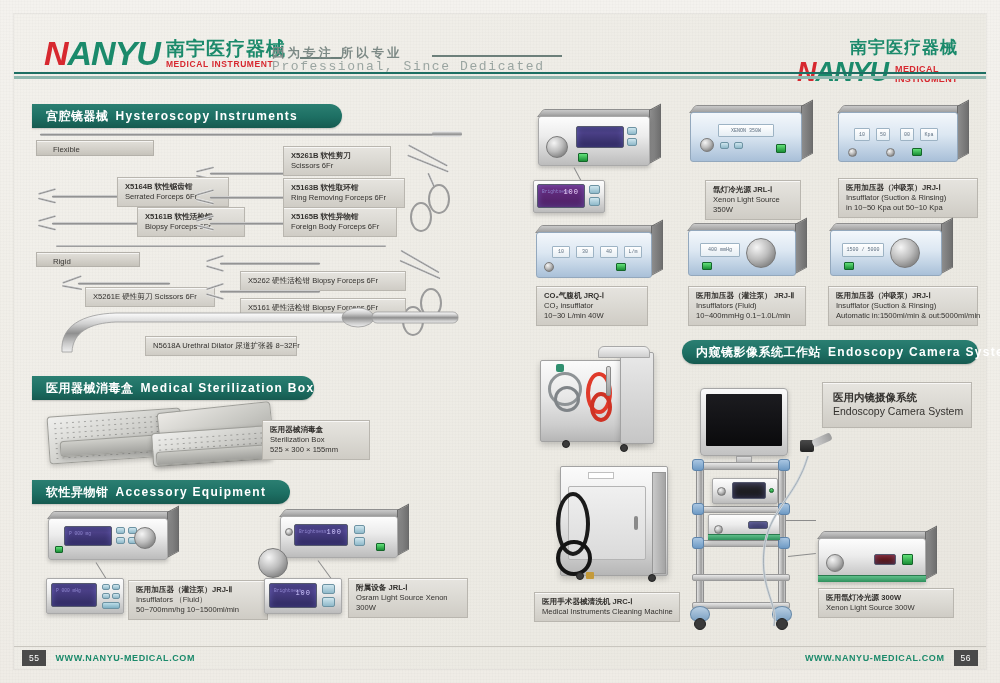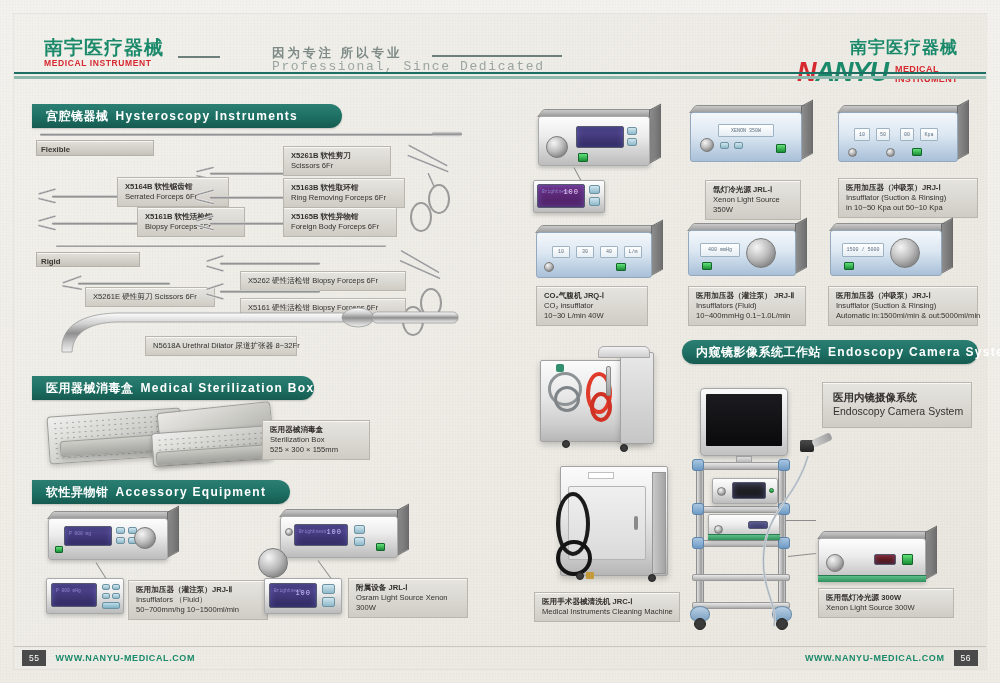--- a/index.html
+++ b/index.html
@@ -70,21 +70,21 @@
     color:#33312e;
     box-shadow: inset 0 1px 0 rgba(255,255,255,.7);
   }
   .cap .l { display:block; font-size:7.6px; white-space:nowrap; }
   .cap .l.cn { font-weight:700; }
   .plate {
     position:absolute;
     background:linear-gradient(180deg,#e2e0da 0%, #d5d2cb 50%, #c6c3bb 100%);
     border:1px solid #b4b1aa; box-shadow: inset 0 1px 0 rgba(255,255,255,.65);
   }
-  .plate .t { font-size:7.8px; color:#3a3835; padding:4px 4px; font-weight:700; }
+  .plate .t { font-size:7.8px; color:#3a3835; padding:4px 16px; font-weight:400; }
 
   
   .shaft { position:absolute; border-radius:2px;
     background:linear-gradient(180deg,#f4f4f4 0%, #bdbdbd 30%, #8e8e8e 55%, #cfcfcf 80%, #efefef 100%); }
   .shaft.thin { background:linear-gradient(180deg,#e9e9e9 0%, #a9a9a9 40%, #7d7d7d 60%, #d6d6d6 100%); }
 
   
   .dev { position:absolute; }
   .dev-body {
     position:absolute; inset:0; border-radius:3px;
@@ -171,20 +171,21 @@
   .pg { background:#4a4a4a; color:#fff; font-size:8.5px; padding:3px 7px; letter-spacing:.5px; }
   .url { color:#1b8a6b; font-size:9px; font-weight:800; letter-spacing:.6px; }
 </style>
 </head>
 <body>
 
 <div id="page">
   <div class="sheet"></div>
 
   <div class="logo-left">
+    <div class="nanyu-word"><span class="n1">N</span><span class="n2">ANYU</span></div>
     <div class="logo-cn-block">
       <div class="logo-cn">南宇医疗器械</div>
       <div class="logo-en">MEDICAL  INSTRUMENT</div>
     </div>
     <div class="tag-dash"></div>
   </div>
   <div class="tagline">
     <div class="tag-cn">因为专注 所以专业</div>
     <div class="tag-en">Professional, Since Dedicated</div>
   </div>

